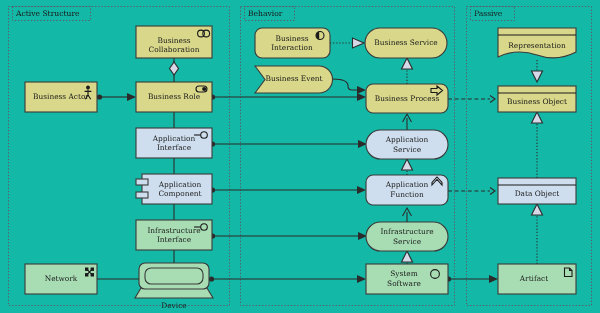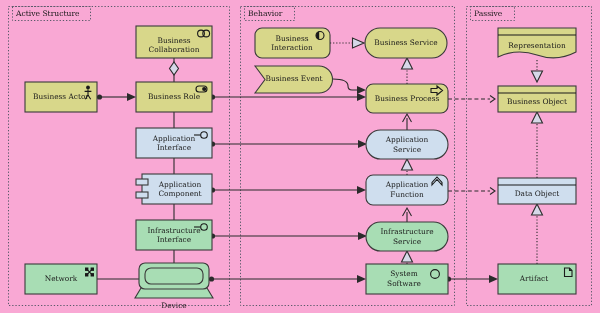--- a/index.html
+++ b/index.html
@@ -1,19 +1,19 @@
 <!DOCTYPE html>
 <html><head>
 <meta charset="utf-8">
 <style>
   html,body{margin:0;padding:0;background:#ffffff;}
   #canvas{
     position:relative;
     width:600px;height:313px;
-    background:#f9a8d4;
+    background:#14b8a6;
     font-family:"DejaVu Serif","Liberation Serif",serif;
     overflow:hidden;
   }
   svg#diagram{position:absolute;left:0;top:0;width:600px;height:313px;}
   .node-label{
     font-family:"DejaVu Serif","Liberation Serif",serif;
     font-size:7.4px;
     fill:#1a1a1a;
     text-anchor:middle;
     dominant-baseline:middle;

